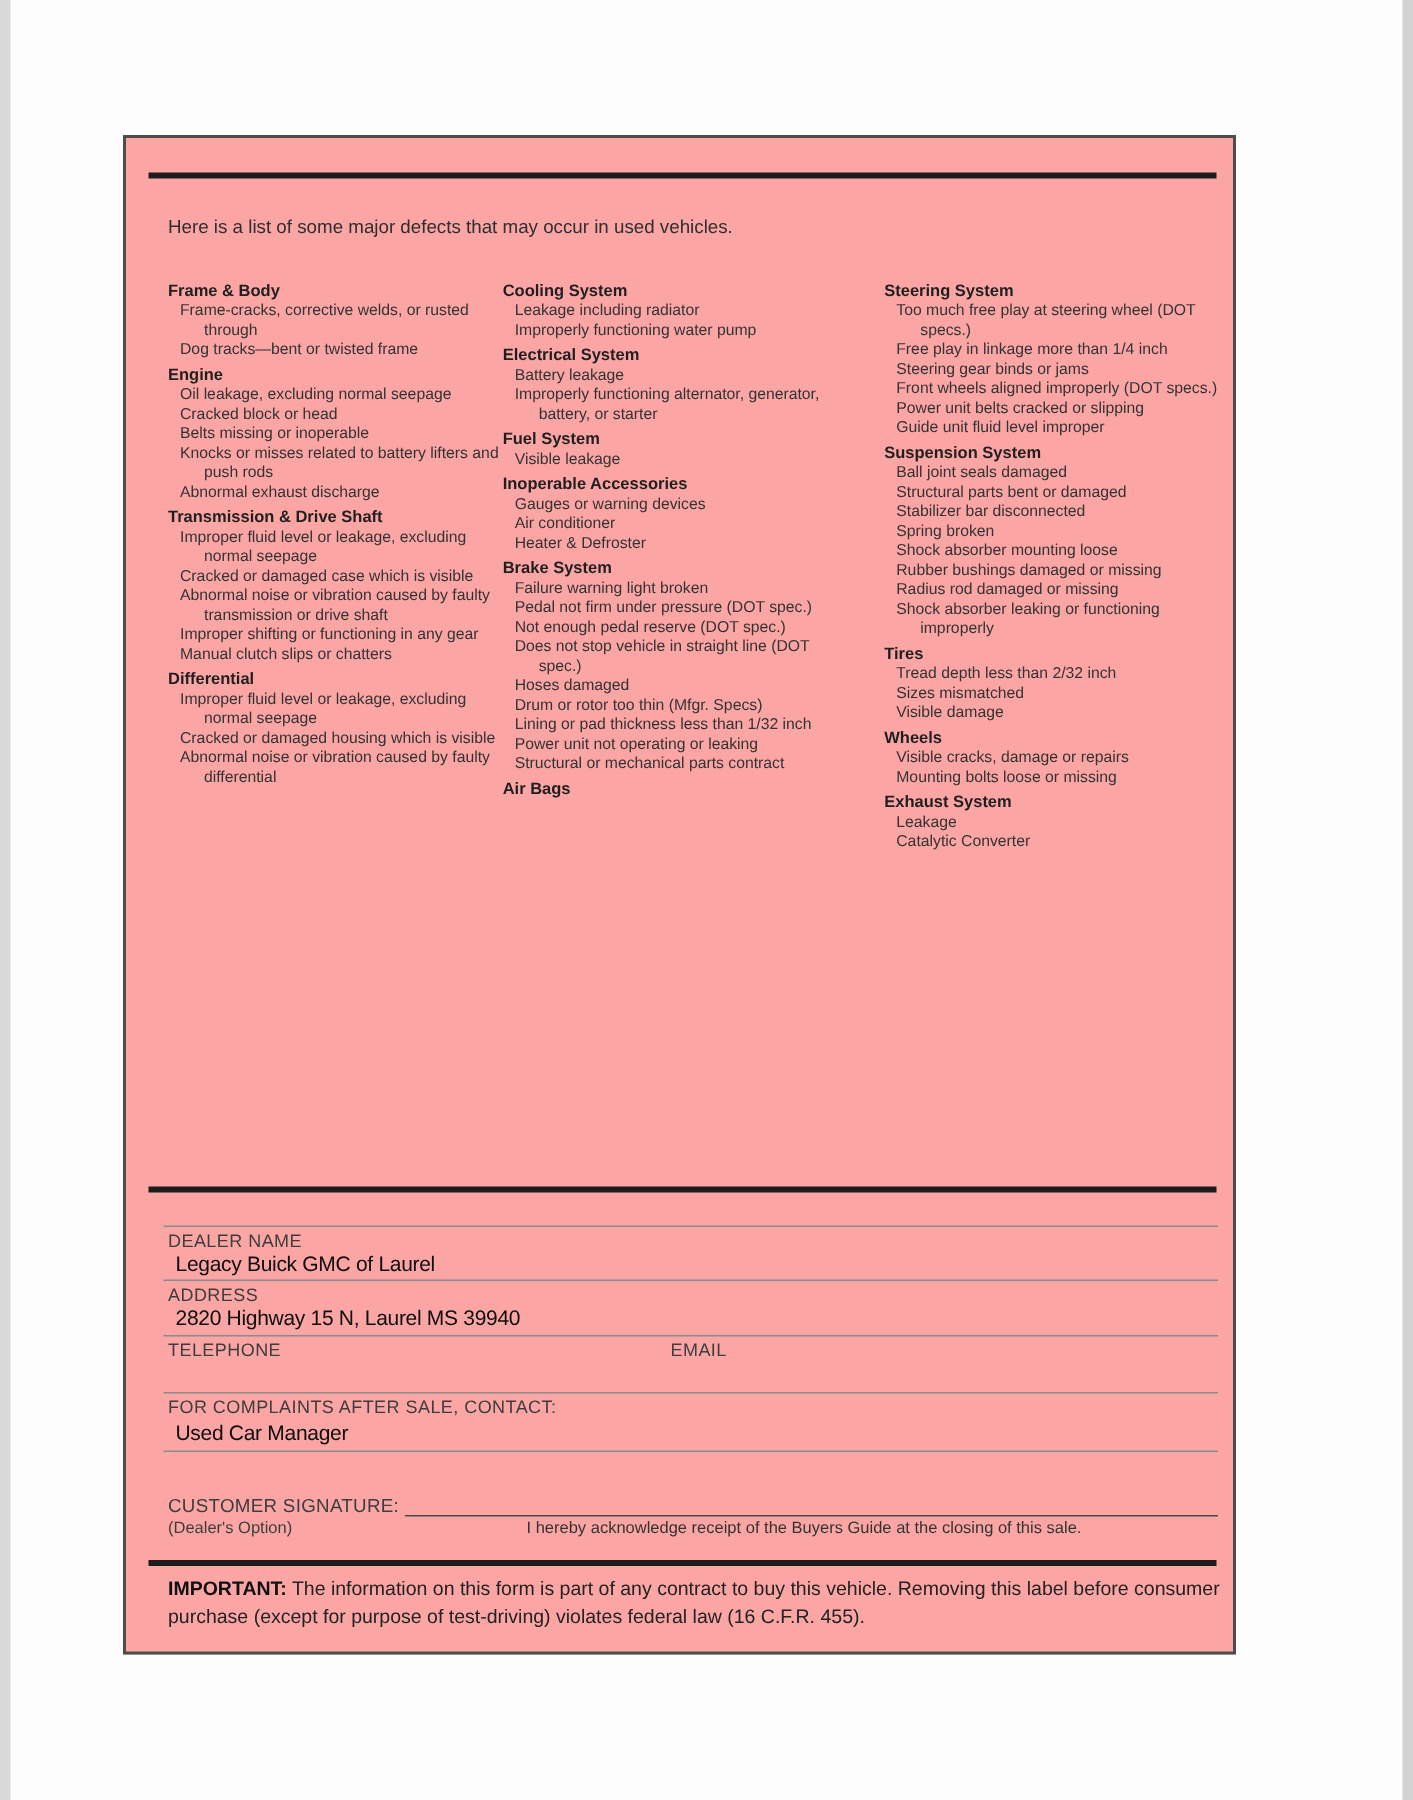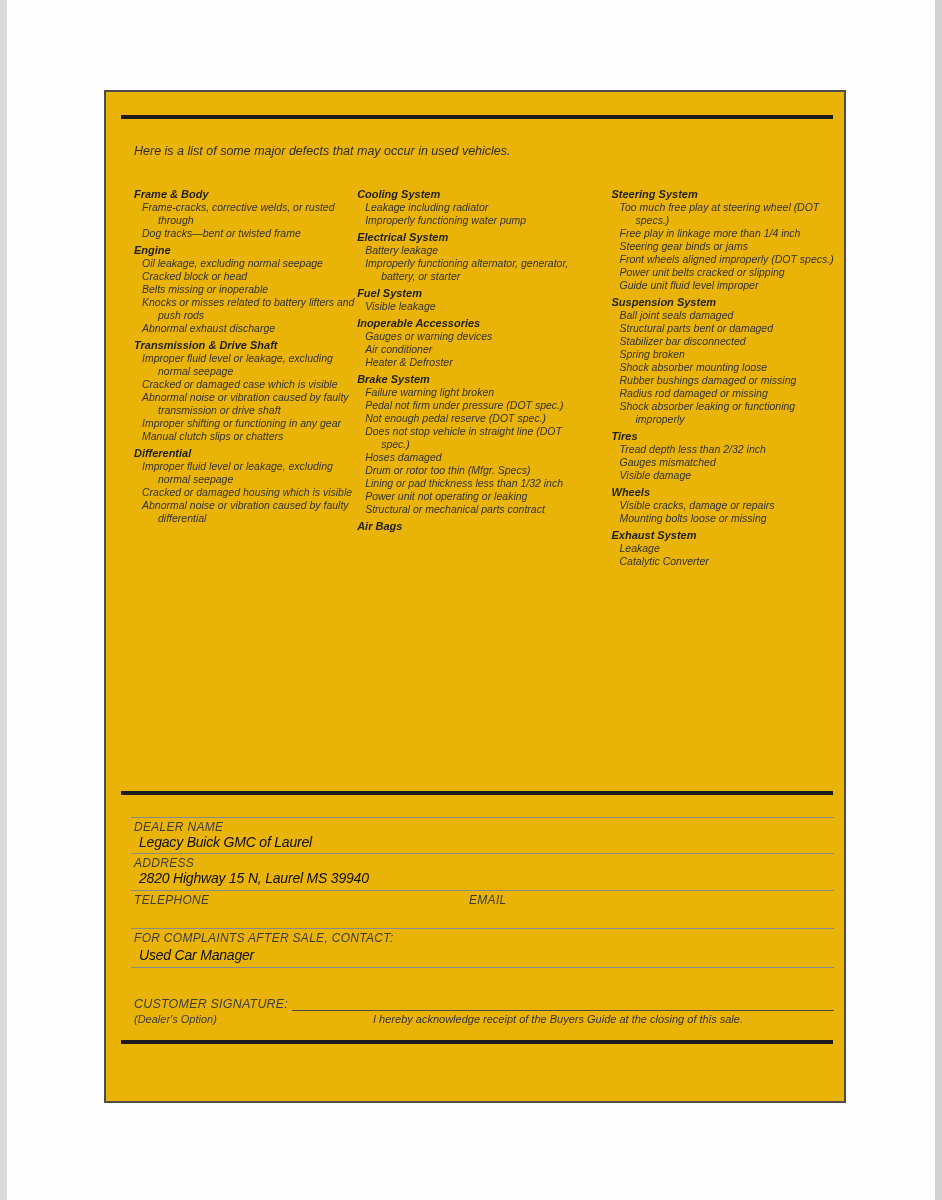--- a/index.html
+++ b/index.html
@@ -7,22 +7,22 @@
     width:942px;height:1200px;position:relative;overflow:hidden;
     background:#fdfdfd;
     font-family:"Liberation Sans", sans-serif;
     color:#333;
   }
   .edge{position:absolute;top:0;height:1200px;}
   .edge-left{left:0;width:7px;background:#dadada;}
   .edge-right{left:935px;width:7px;background:#d2d2d2;}
 
   .page{
-    position:absolute;left:104px;top:90px;width:738px;height:1009px;
-    border:2px solid #4d4d4d;background:#eab308;font-style:italic;
+    position:absolute;left:82px;top:90px;width:738px;height:1009px;
+    border:2px solid #4d4d4d;background:#fca5a5;
   }
   .abs{position:absolute;}
   .rule-thick{height:4px;background:#1c1c1c;}
   .rule-thin{height:1px;background:#8a8a8a;}
 
   .intro{font-size:12.5px;color:#2e2e2e;}
 
   .columns{display:flex;width:712px;}
   .col{box-sizing:border-box;}
   .col1{width:235px;}
@@ -142,21 +142,21 @@
           <div class="sec-item">Stabilizer bar disconnected</div>
           <div class="sec-item">Spring broken</div>
           <div class="sec-item">Shock absorber mounting loose</div>
           <div class="sec-item">Rubber bushings damaged or missing</div>
           <div class="sec-item">Radius rod damaged or missing</div>
           <div class="sec-item">Shock absorber leaking or functioning improperly</div>
         </div>
         <div class="sec">
           <div class="sec-title">Tires</div>
           <div class="sec-item">Tread depth less than 2/32 inch</div>
-          <div class="sec-item">Gauges mismatched</div>
+          <div class="sec-item">Sizes mismatched</div>
           <div class="sec-item">Visible damage</div>
         </div>
         <div class="sec">
           <div class="sec-title">Wheels</div>
           <div class="sec-item">Visible cracks, damage or repairs</div>
           <div class="sec-item">Mounting bolts loose or missing</div>
         </div>
         <div class="sec">
           <div class="sec-title">Exhaust System</div>
           <div class="sec-item">Leakage</div>
@@ -185,14 +185,18 @@
   <div class="abs rule-thin" style="left:25px;top:875px;width:703px;"></div>
 
   <div class="abs sig-row" style="left:28px;top:905px;">
     <span class="sig-label">CUSTOMER SIGNATURE:</span>
     <span class="sig-line"></span>
   </div>
   <div class="abs sig-sub" style="left:28px;top:921px;">(Dealer's Option)</div>
   <div class="abs sig-ack" style="left:267px;top:921px;">I hereby acknowledge receipt of the Buyers Guide at the closing of this sale.</div>
 
   <div class="abs rule-thick" style="left:15px;top:948px;width:712px;"></div>
+  <div class="abs important" style="left:28px;top:957px;">
+    <span class="imp-label">IMPORTANT:</span>
+    <span>The information on this form is part of any contract to buy this vehicle.  Removing this label before consumer purchase (except for purpose of test-driving) violates federal law (16 C.F.R. 455).</span>
+  </div>
 
 </div>
 
 </body></html>

